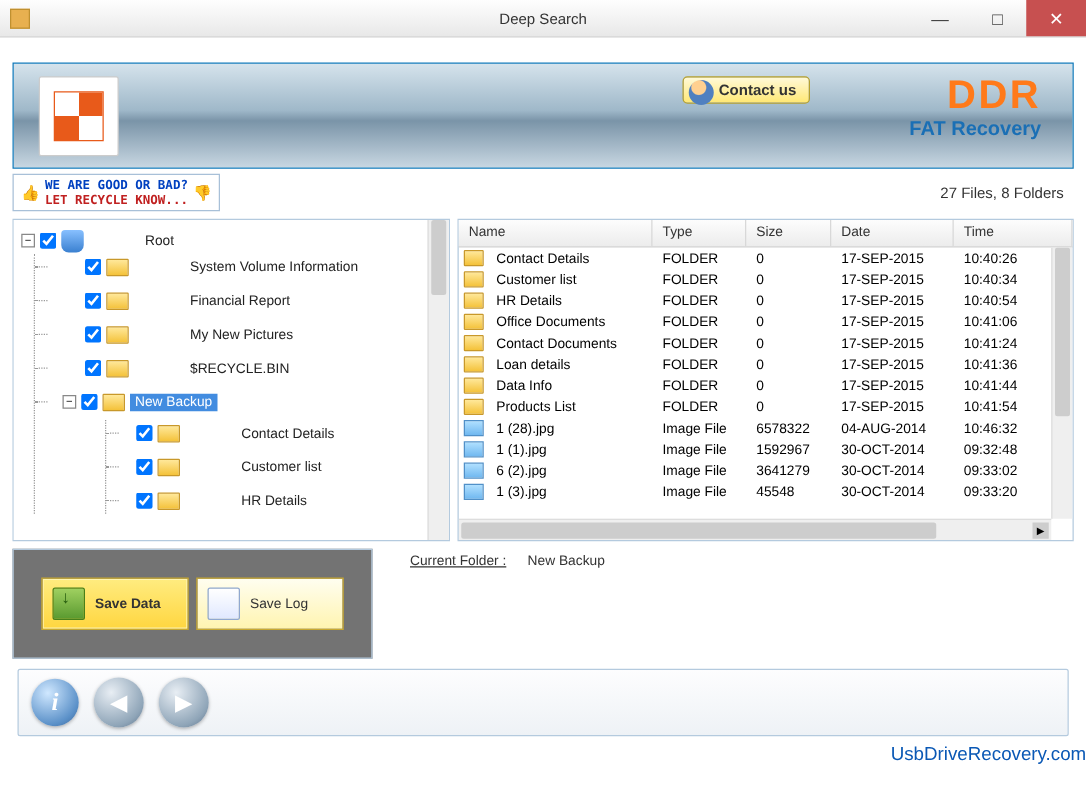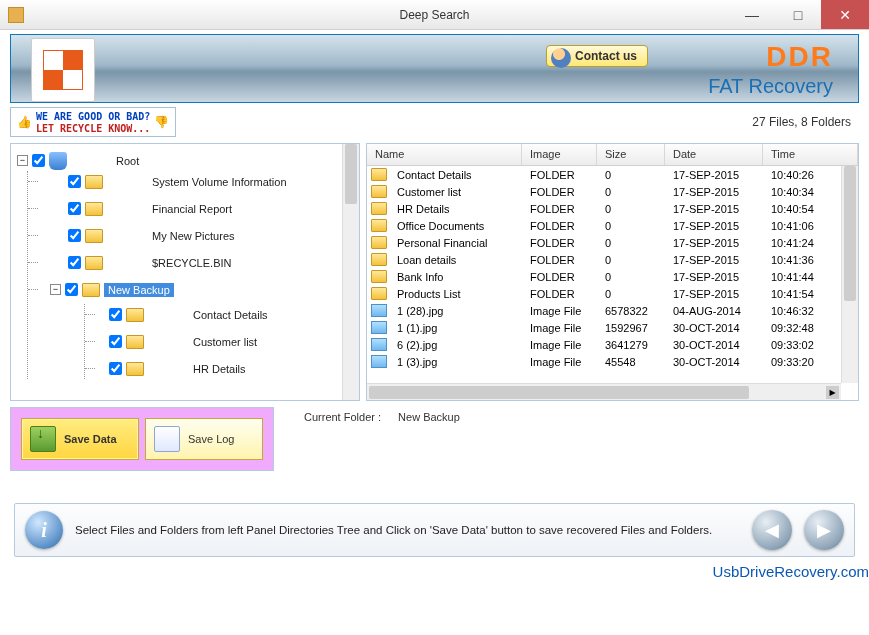--- a/index.html
+++ b/index.html
@@ -7,28 +7,28 @@
 
 
 .titlebar { height: 30px; background: linear-gradient(#fefefe, #e8e8e8); border-bottom: 1px solid #d0d0d0; display: flex; align-items: center; position: relative; gap: 19px; }
 .titlebar-icon { width: 16px; height: 16px; margin-left: 8px; background: #e8b050; border: 1px solid #c09030; }
 .titlebar-text { position: absolute; left: 50%; transform: translateX(-50%); color: #333; font-size: 12px; }
 .window-controls { margin-left: auto; display: flex; height: 100%; }
 .win-btn { width: 46px; display: flex; align-items: center; justify-content: center; font-size: 14px; color: #444; cursor: pointer; }
 .win-btn.close { background: #c75050; color: #fff; width: 48px; }
 
 
-.header-band { height: 69px; margin: 4px 10px 0 10px; border: 1.5px solid #0f78b9; background: linear-gradient(#d5e3ec 0%, #9fb8c9 45%, #7a94a8 55%, #c8d7e2 100%); position: relative; display: flex; align-items: flex-end; }
+.header-band { height: 85px; margin: 20px 10px 0 10px; border: 1.5px solid #0f78b9; background: linear-gradient(#d5e3ec 0%, #9fb8c9 45%, #7a94a8 55%, #c8d7e2 100%); position: relative; display: flex; align-items: center; }
 .header-logo { width: 64px; height: 64px; margin-left: 20px; background: #fff; border: 1px solid #ccc; display: flex; align-items: center; justify-content: center; border-radius: 2px; }
 .header-logo-inner { width: 40px; height: 40px; background: repeating-conic-gradient(#e85a1a 0 25%, #fff 0 50%); border: 1px solid #e85a1a; }
 .contact-btn { position: absolute; right: 210px; top: 10px; background: linear-gradient(#fff9d8, #ffe875); border: 1px solid #b5a030; border-radius: 4px; padding: 3px 10px 3px 28px; font-weight: bold; font-size: 12px; color: #333; cursor: pointer; }
 .contact-btn::before { content: ""; position: absolute; left: 4px; top: 2px; width: 20px; height: 20px; background: radial-gradient(circle at 40% 30%, #ffd090 30%, #5080c0 35%); border-radius: 50%; }
 .brand { position: absolute; right: 25px; top: 8px; text-align: right; }
-.brand-ddr { font-family: Arial; font-size: 28px; font-weight: bold; color: #ff7a1a; letter-spacing: 2px; line-height: 1; }
-.brand-sub { font-family: Arial; font-size: 20px; font-weight: normal; color: #1a6fb5; margin-top: 4px; }
+.brand-ddr { font-family: Arial; font-size: 32px; font-weight: bold; color: #ff7a1a; letter-spacing: 2px; line-height: 1; }
+.brand-sub { font-family: Arial; font-size: 16px; font-weight: bold; color: #1a6fb5; margin-top: 4px; }
 
 
 .feedback-row { margin: 4px 10px 0 10px; display: flex; align-items: center; }
 .feedback-box { border: 1px solid #a8c0d8; background: #fff; padding: 2px 6px; display: flex; align-items: center; gap: 4px; }
 .feedback-text1 { font-family: monospace; font-size: 10px; font-weight: bold; color: #0040c0; }
 .feedback-text2 { font-family: monospace; font-size: 10px; font-weight: bold; color: #c02020; }
 .thumb { font-size: 12px; }
 .stats { margin-left: auto; margin-right: 8px; color: #333; font-size: 12px; }
 
 
@@ -60,29 +60,29 @@
 .row-icon.folder { background: linear-gradient(#ffe89a, #f4c23a); border: 1px solid #c8982a; border-radius: 1px; }
 .row-icon.image { background: linear-gradient(#b0e0ff, #70b8f0); border: 1px solid #5090c8; }
 .list-vscroll { width: 17px; background: #efefef; border-left: 1px solid #ddd; position: absolute; right: 0; top: 0; bottom: 17px; }
 .list-vthumb { position: absolute; top: 0; height: 135px; left: 2px; right: 2px; background: #cdcdcd; border-radius: 2px; }
 .list-hscroll { height: 17px; background: #efefef; border-top: 1px solid #ddd; position: absolute; left: 0; right: 17px; bottom: 0; display: flex; }
 .list-hthumb { height: 13px; width: 380px; margin: 2px; background: #cdcdcd; border-radius: 2px; }
 .list-harrow { position: absolute; right: 2px; top: 2px; width: 13px; height: 13px; background: #cdcdcd; display: flex; align-items: center; justify-content: center; font-size: 8px; }
 
 
 .action-row { display: flex; margin: 6px 10px 0 10px; align-items: flex-start; gap: 6px; height: 56px; }
-.btn-pair { border: 1px solid #b4cade; background: #f0abfc; padding: 10px; display: flex; gap: 6px; }
+.btn-pair { border: 1px solid #b4cade; background: #737373; padding: 22px; display: flex; gap: 6px; }
 .action-btn { width: 118px; height: 42px; border: 1px solid #c8a830; background: linear-gradient(#fffef0, #fff4b0); display: flex; align-items: center; gap: 8px; padding-left: 8px; cursor: pointer; font-size: 11.5px; color: #333; }
 .action-btn.primary { background: linear-gradient(#ffec80, #ffd640); box-shadow: inset 0 0 0 1px #fff4b0; font-weight: bold; }
 .action-icon { width: 26px; height: 26px; }
 .action-icon.save { background: linear-gradient(#9fd060, #5a9a30); border: 1px solid #48801a; border-radius: 2px; position: relative; }
 .action-icon.save::after { content: "↓"; position: absolute; top: -2px; left: 6px; font-size: 14px; color: #2a6010; font-weight: bold; }
 .action-icon.log { background: linear-gradient(#fff, #e0e8ff); border: 1px solid #90a8d0; border-radius: 2px; }
 .current-folder { margin-left: 24px; color: #333; padding-top: 4px; }
-.current-folder .lbl { margin-right: 14px; }
+.current-folder .lbl { margin-right: 14px; text-decoration: underline; }
 
 
 .info-bar { margin: 40px 14px 0 14px; height: 54px; border: 1px solid #b4cade; background: linear-gradient(#fdfdfe, #eef2f6); display: flex; align-items: center; padding: 0 10px; gap: 12px; border-radius: 2px; }
 .info-icon { width: 38px; height: 38px; border-radius: 50%; background: radial-gradient(circle at 35% 30%, #d0e8ff, #5a90c8 70%, #3a6090); display: flex; align-items: center; justify-content: center; color: #fff; font-family: Georgia, serif; font-size: 20px; font-style: italic; font-weight: bold; box-shadow: 0 1px 3px rgba(0,0,0,.3); }
 .info-text { flex: 1; color: #222; font-size: 11.5px; }
 .nav-btn { width: 40px; height: 40px; border-radius: 50%; background: radial-gradient(circle at 35% 30%, #e8eef4, #8fa5b8 70%, #5a7088); display: flex; align-items: center; justify-content: center; color: #fff; font-size: 18px; cursor: pointer; box-shadow: 0 1px 3px rgba(0,0,0,.3); }
 
 .footer-link { text-align: right; margin-top: 6px; font-size: 15px; color: #0a58b5; }
 </style>
 </head>
@@ -178,21 +178,21 @@
       </div>
     </div>
     <div class="tree-scroll">
         <div class="tree-thumb"></div>
       </div>
   </div>
 
   <div class="panel list-panel">
     <div class="list-header">
       <div class="col-name">Name</div>
-      <div class="col-type">Image</div>
+      <div class="col-type">Type</div>
       <div class="col-size">Size</div>
       <div class="col-date">Date</div>
       <div class="col-time">Time</div>
     </div>
     <div class="list-body" id="list-body">
       <div class="list-row">
           <div class="row-icon folder"></div>
           <div class="cell" style="width:133px">Contact Details</div>
           <div class="cell col-type">FOLDER</div>
           <div class="cell col-size">0</div>
@@ -218,37 +218,37 @@
         <div class="list-row">
           <div class="row-icon folder"></div>
           <div class="cell" style="width:133px">Office Documents</div>
           <div class="cell col-type">FOLDER</div>
           <div class="cell col-size">0</div>
           <div class="cell col-date">17-SEP-2015</div>
           <div class="cell">10:41:06</div>
         </div>
         <div class="list-row">
           <div class="row-icon folder"></div>
-          <div class="cell" style="width:133px">Personal Financial</div>
+          <div class="cell" style="width:133px">Contact Documents</div>
           <div class="cell col-type">FOLDER</div>
           <div class="cell col-size">0</div>
           <div class="cell col-date">17-SEP-2015</div>
           <div class="cell">10:41:24</div>
         </div>
         <div class="list-row">
           <div class="row-icon folder"></div>
           <div class="cell" style="width:133px">Loan details</div>
           <div class="cell col-type">FOLDER</div>
           <div class="cell col-size">0</div>
           <div class="cell col-date">17-SEP-2015</div>
           <div class="cell">10:41:36</div>
         </div>
         <div class="list-row">
           <div class="row-icon folder"></div>
-          <div class="cell" style="width:133px">Bank Info</div>
+          <div class="cell" style="width:133px">Data Info</div>
           <div class="cell col-type">FOLDER</div>
           <div class="cell col-size">0</div>
           <div class="cell col-date">17-SEP-2015</div>
           <div class="cell">10:41:44</div>
         </div>
         <div class="list-row">
           <div class="row-icon folder"></div>
           <div class="cell" style="width:133px">Products List</div>
           <div class="cell col-type">FOLDER</div>
           <div class="cell col-size">0</div>
@@ -310,18 +310,17 @@
     </div>
   </div>
   <div class="current-folder">
     <span class="lbl">Current Folder :</span>
     <span>New Backup</span>
   </div>
 </div>
 
 <div class="info-bar">
   <div class="info-icon">i</div>
-  <div class="info-text">Select Files and Folders from left Panel Directories Tree and Click on 'Save Data' button to save recovered Files and Folders.</div>
   <div class="nav-btn">◀</div>
   <div class="nav-btn">▶</div>
 </div>
 
 <div class="footer-link">UsbDriveRecovery.com</div>
 
 </body></html>

